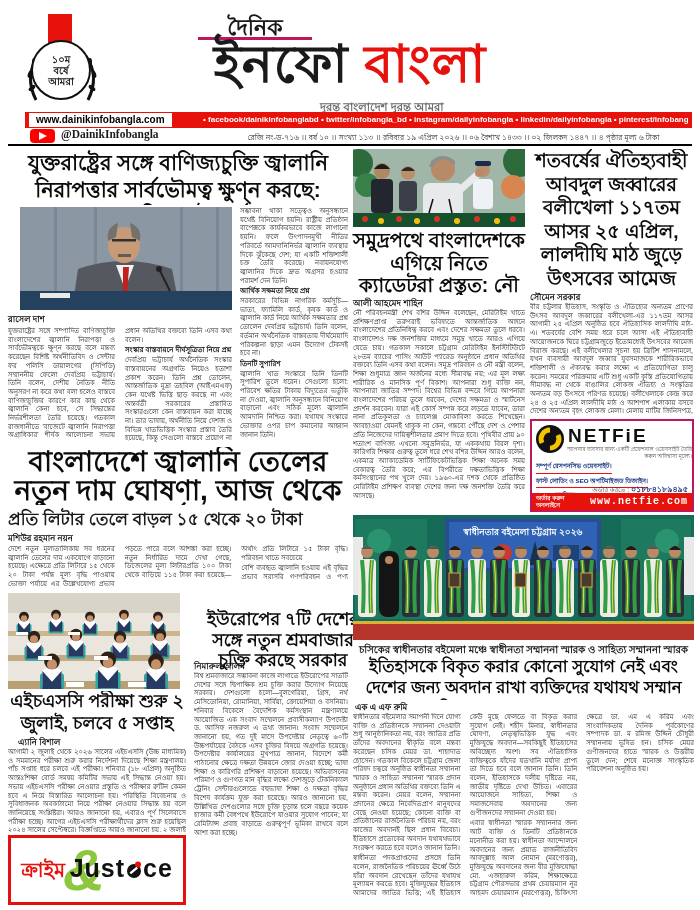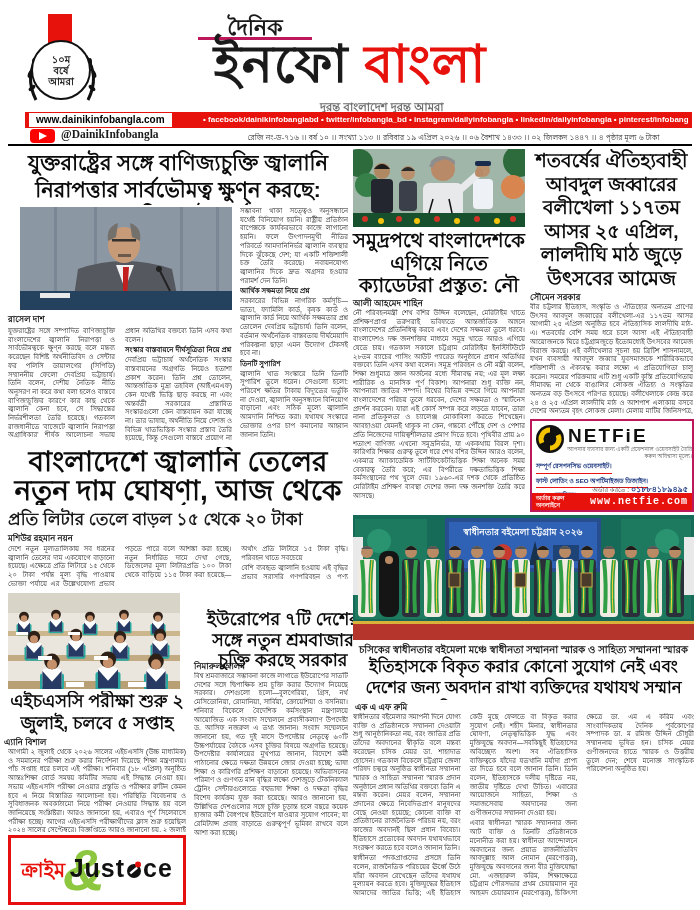--- a/index.html
+++ b/index.html
@@ -52,21 +52,21 @@
 
   
   .fuel-hl{left:8px;top:447px;width:340px;height:58px;font-size:28px;line-height:29px;}
   .fuel-sub{left:8px;top:506px;width:340px;height:23px;font-size:17px;font-weight:600;text-align:left;overflow:hidden;}
   .fuel-byline{left:8px;top:532px;}
   .fuel-cols{left:8px;top:545px;width:340px;height:45px;column-count:3;column-gap:10px;}
 
   
   .hsc-photo{left:8px;top:593px;width:172px;height:96px;}
   .hsc-hl{left:8px;top:691px;width:178px;height:44px;font-size:17.5px;line-height:21.5px;}
-  .hsc-byline{left:4px;top:736px;text-align:right;}
+  .hsc-byline{left:18px;top:736px;text-align:right;}
   .hsc-body{left:8px;top:748px;width:178px;height:84px;}
 
   
   .lab-hl{left:194px;top:597px;width:154px;height:61px;font-size:17.5px;line-height:20.5px;}
   .lab-byline{left:194px;top:660px;}
   .lab-body{left:194px;top:672px;width:154px;height:232px;}
 
   
   .mar-photo{left:353px;top:149px;width:172px;height:78px;}
   .mar-hl{left:351px;top:229px;width:176px;height:66px;font-size:19.5px;line-height:22.5px;}

